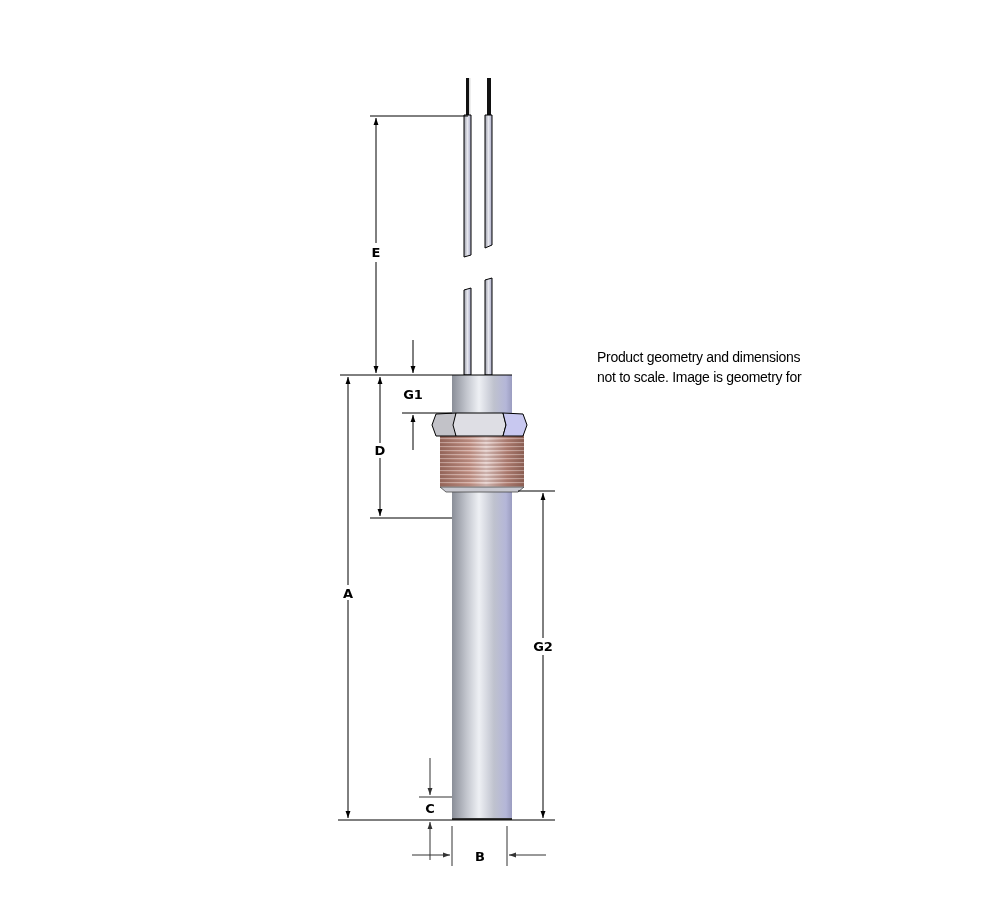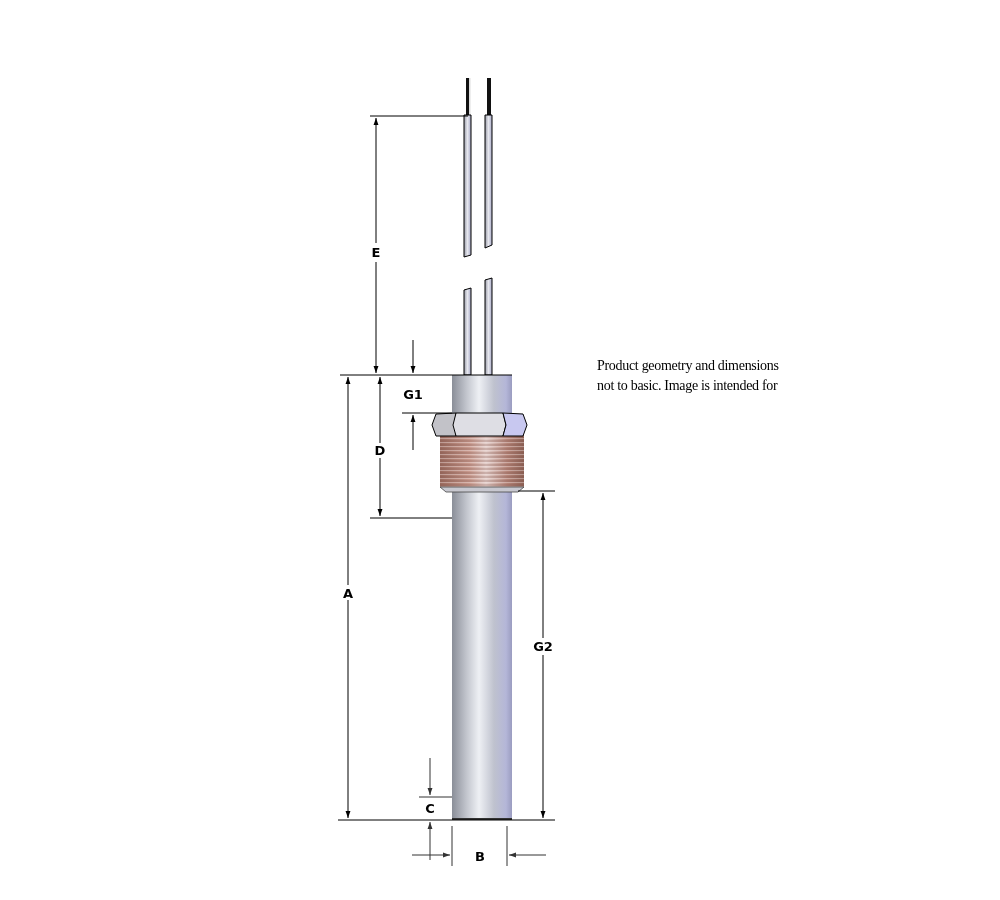--- a/index.html
+++ b/index.html
@@ -1,21 +1,21 @@
 <!DOCTYPE html>
 <html><head>
 <meta charset="utf-8">
 <style>
   html, body { margin: 0; padding: 0; background: #ffffff; }
   body { width: 1000px; height: 900px; position: relative; overflow: hidden; font-family: "DejaVu Sans", sans-serif; }
   #diagram { position: absolute; left: 0; top: 0; width: 1000px; height: 900px; }
   .dim-label { font-family: "DejaVu Sans", sans-serif; font-size: 13px; font-weight: bold; fill: #000; }
   .note {
-    position: absolute; left: 597px; top: 356px; width: 260px;
-    font-family: Liberation Serif, serif; font-size: 14px; line-height: 19.5px; color: #000;
+    position: absolute; left: 597px; top: 348px; width: 260px;
+    font-family: Liberation Sans, sans-serif; font-size: 14px; line-height: 19.5px; color: #000;
   }
   .note span { display: block; white-space: nowrap; letter-spacing: -0.3px; }
 </style>
 </head>
 <body>
 
 <svg id="diagram" viewBox="0 0 1000 900" xmlns="http://www.w3.org/2000/svg">
   <defs>
     <linearGradient id="sheathGrad" x1="0" x2="1" y1="0" y2="0">
       <stop offset="0" stop-color="#8a8e98"></stop>
@@ -131,14 +131,14 @@
     <line x1="452" y1="826" x2="452" y2="866" stroke="#333" stroke-width="1"></line>
     <line x1="507" y1="826" x2="507" y2="866" stroke="#333" stroke-width="1"></line>
     <line x1="412" y1="855" x2="450" y2="855" stroke="#333" stroke-width="1" marker-end="url(#arrowGrey)"></line>
     <line x1="546" y1="855" x2="509" y2="855" stroke="#333" stroke-width="1" marker-end="url(#arrowGrey)"></line>
     <text class="dim-label" x="480" y="861" text-anchor="middle">B</text>
   </g>
 </svg>
 
 <div class="note">
   <span>Product geometry and dimensions</span>
-  <span>not to basic. Image is intended for</span>
+  <span>not to scale. Image is geometry for</span>
 </div>
 
 </body></html>

